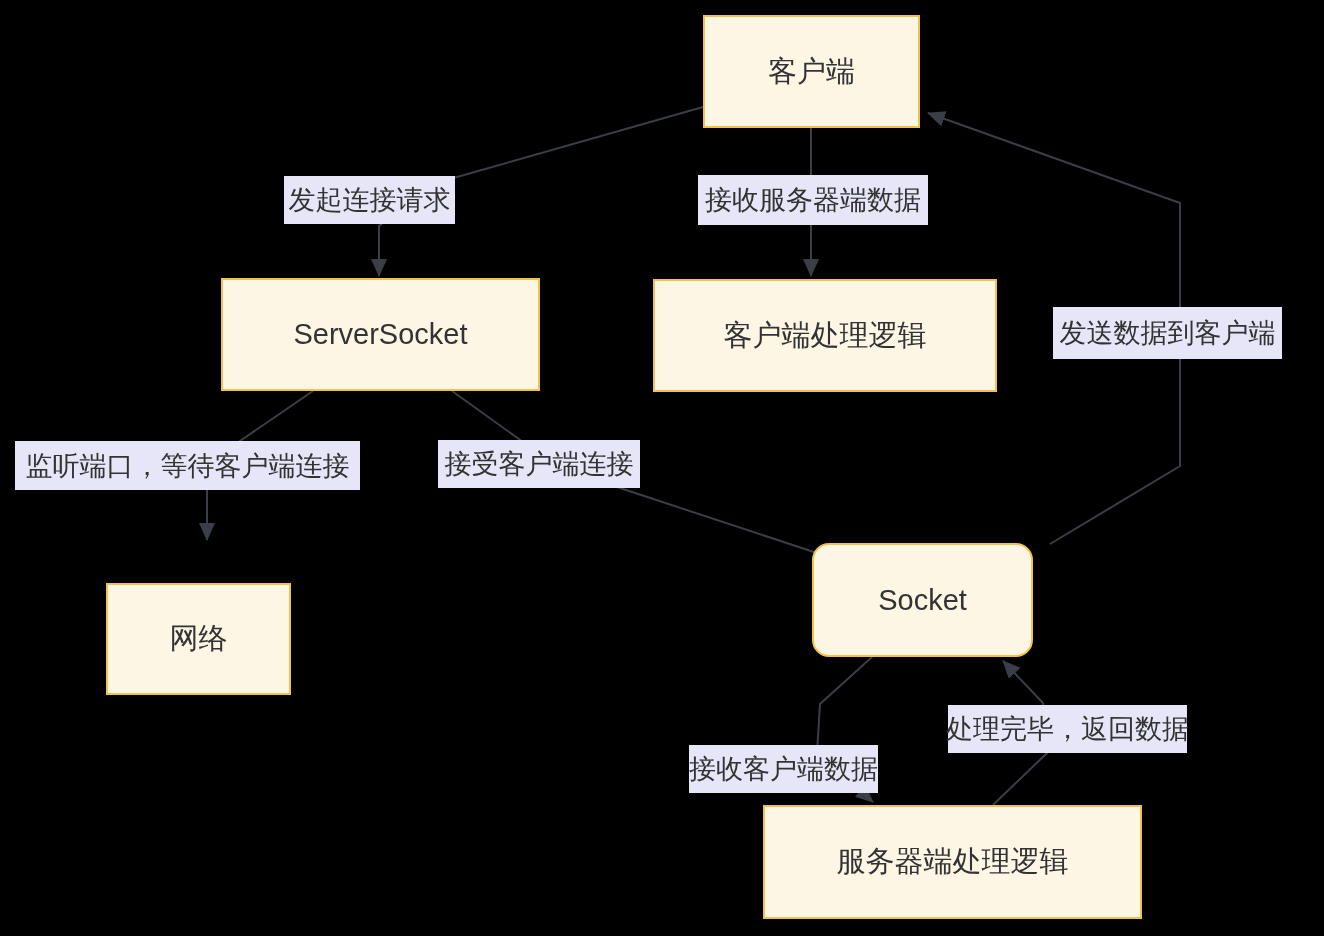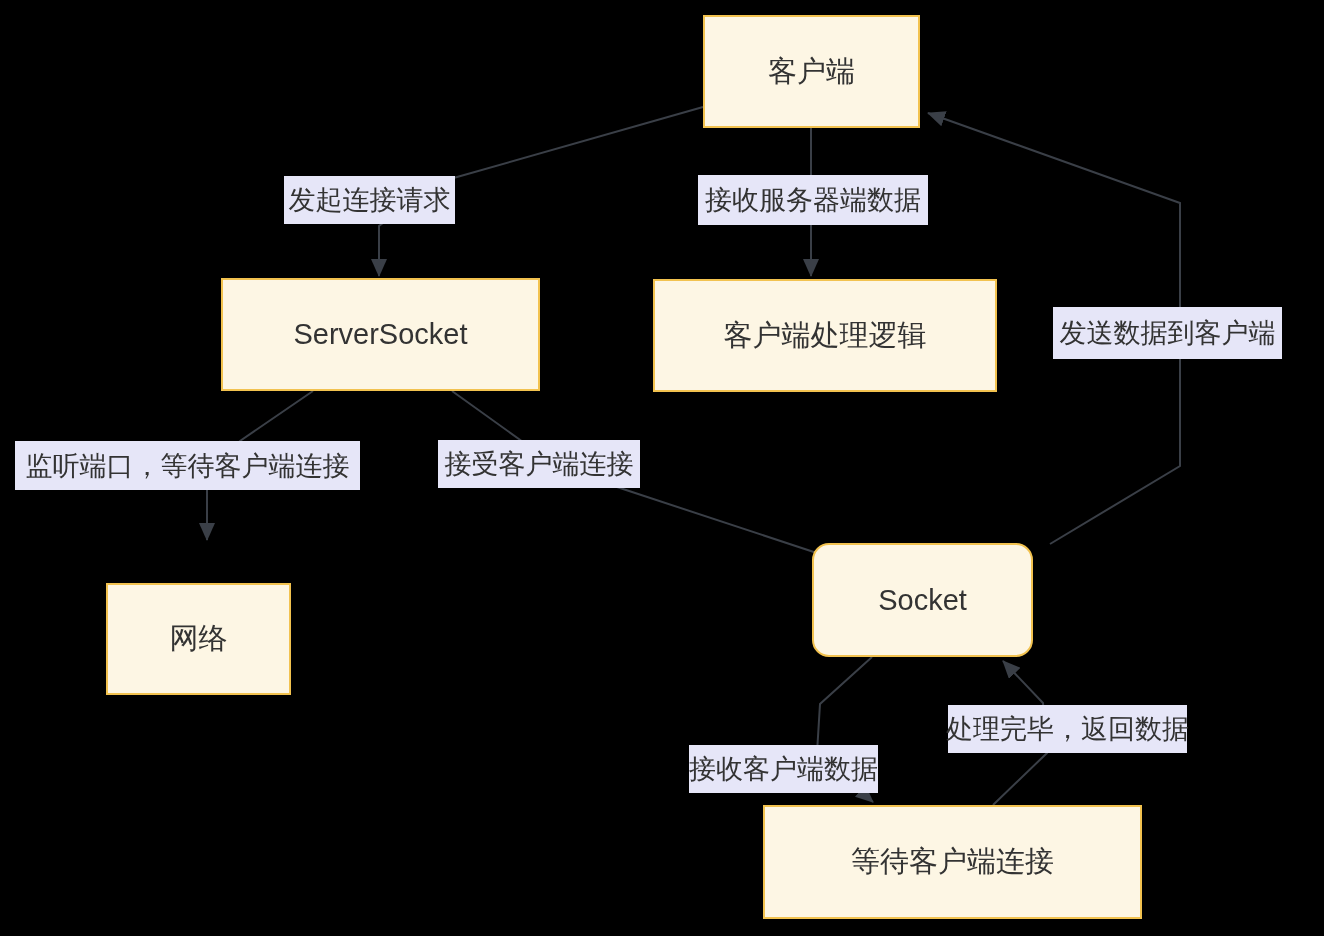--- a/index.html
+++ b/index.html
@@ -75,21 +75,21 @@
   <div class="node" style="left:703px; top:15px;  width:217px; height:113px;">客户端</div>
 
   <div class="node" style="left:221px; top:278px; width:319px; height:113px;">ServerSocket</div>
 
   <div class="node" style="left:653px; top:279px; width:344px; height:113px;">客户端处理逻辑</div>
 
   <div class="node" style="left:106px; top:543px; width:185px; height:112px;margin-top:40px;">网络</div>
 
   <div class="node" style="left:812px; top:543px; width:221px; height:114px;border-radius:17px;">Socket</div>
 
-  <div class="node" style="left:763px; top:805px; width:379px; height:114px;">等待客户端连接</div>
+  <div class="node" style="left:763px; top:805px; width:379px; height:114px;">服务器端处理逻辑</div>
 
   <div class="edge-label" style="left:284px;  top:176px; width:171px; height:48px;">发起连接请求</div>
 
   <div class="edge-label" style="left:698px;  top:175px; width:230px; height:50px;">接收服务器端数据</div>
 
   <div class="edge-label" style="left:438px;  top:440px; width:202px; height:48px;">接受客户端连接</div>
 
   <div class="edge-label" style="left:15px;   top:441px; width:345px; height:49px;">监听端口，等待客户端连接</div>
 
   <div class="edge-label" style="left:689px;  top:705px; width:189px; height:48px;margin-top:40px;">接收客户端数据</div>

